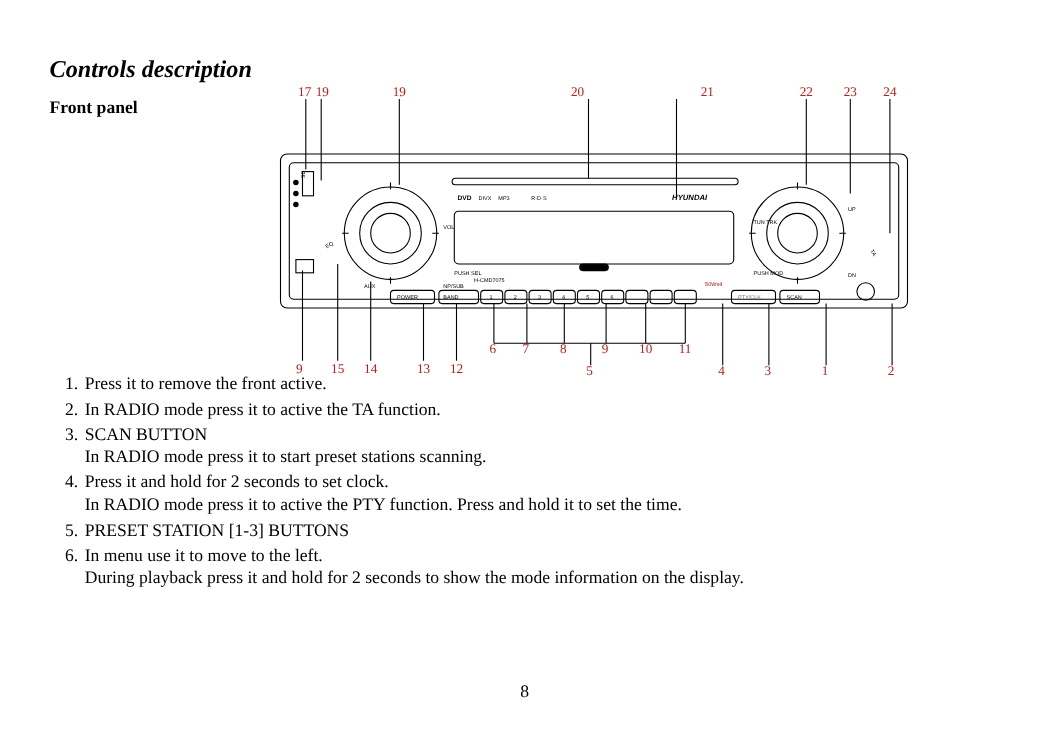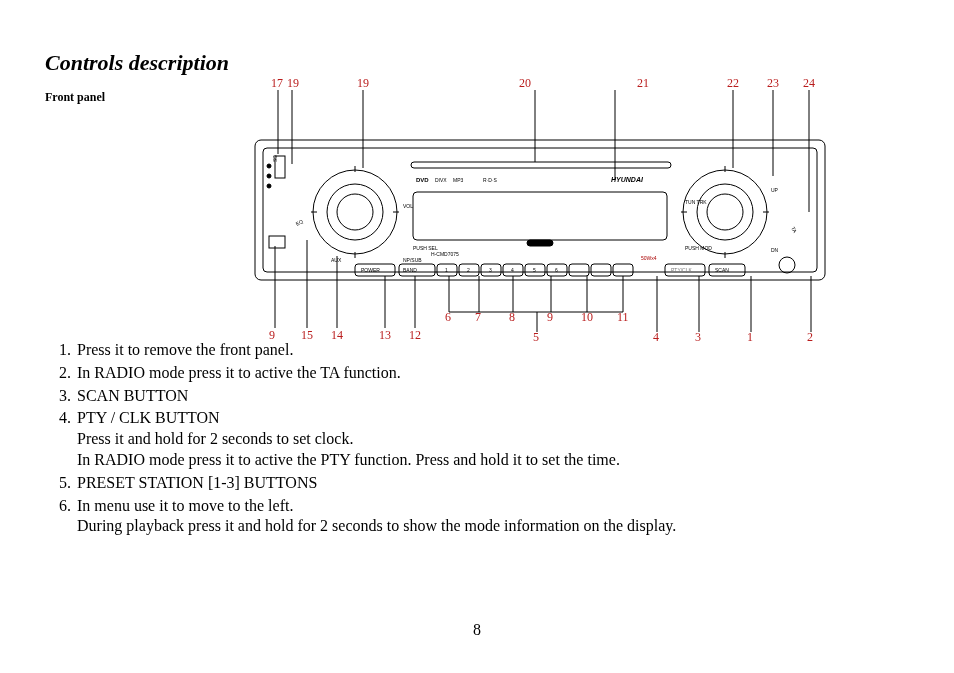--- a/index.html
+++ b/index.html
@@ -17,21 +17,21 @@
     padding: 50px 45px 13px 45px;
   }
   .title {
     font-weight: bold;
     font-style: italic;
     font-size: 22px;
     margin-bottom: 14px;
   }
   .subtitle {
     font-weight: bold;
-    font-size: 12px;
+    font-size: 16px;
     margin-bottom: 12px;
   }
   .diagram {
     position: absolute;
     left: 235px;
     top: 80px;
     width: 610px;
     height: 260px;
   }
   .diagram svg { display: block; }
@@ -219,30 +219,30 @@
     <div class="callout" style="left:298px; top:250px;">5</div>
     <div class="callout" style="left:418px; top:250px;">4</div>
     <div class="callout" style="left:460px; top:250px;">3</div>
     <div class="callout" style="left:512px; top:250px;">1</div>
     <div class="callout" style="left:572px; top:250px;">2</div>
   </div>
 
   <div class="body-text">
     <ol class="controls">
       <li>
-        <span class="item-desc">Press it to remove the front panel.</span>
+        <span class="item-desc">Press it to remove the front active.</span>
       </li>
       <li>
         <span class="item-desc">In RADIO mode press it to active the TA function.</span>
       </li>
       <li>
         <span class="item-title">SCAN BUTTON</span>
-      </li>
-      <li>
-        <span class="item-title">PTY / CLK BUTTON</span>
+        <span class="item-desc">In RADIO mode press it to start preset stations scanning.</span>
+      </li>
+      <li>
         <span class="item-desc">Press it and hold for 2 seconds to set clock.<br>In RADIO mode press it to active the PTY function. Press and hold it to set the time.</span>
       </li>
       <li>
         <span class="item-title">PRESET STATION [1-3] BUTTONS</span>
       </li>
       <li>
         <span class="item-desc">In menu use it to move to the left.<br>During playback press it and hold for 2 seconds to show the mode information on the display.</span>
       </li>
     </ol>
   </div>

